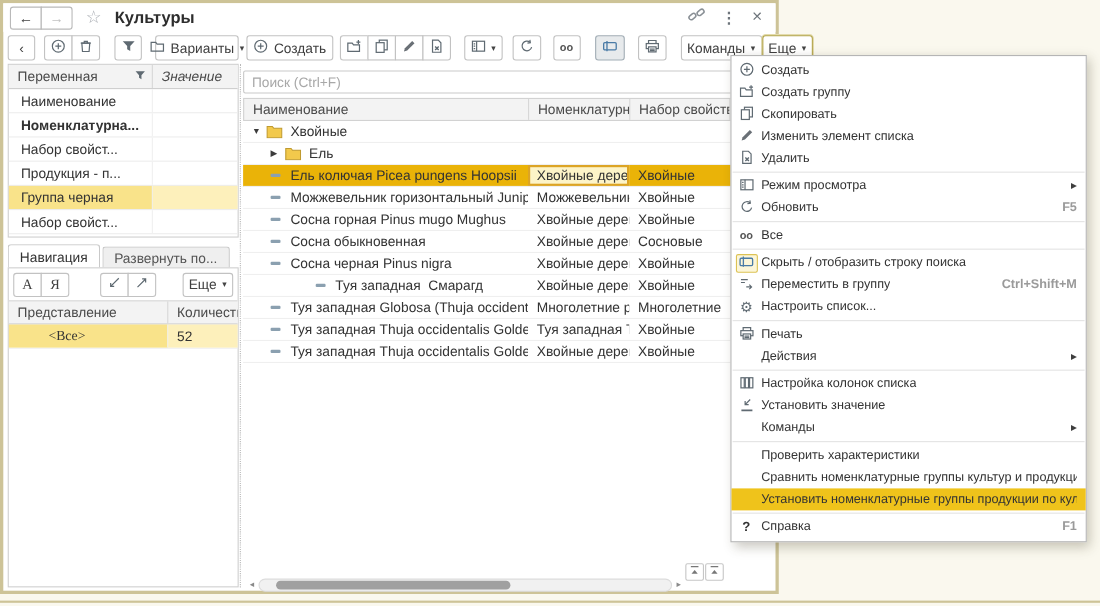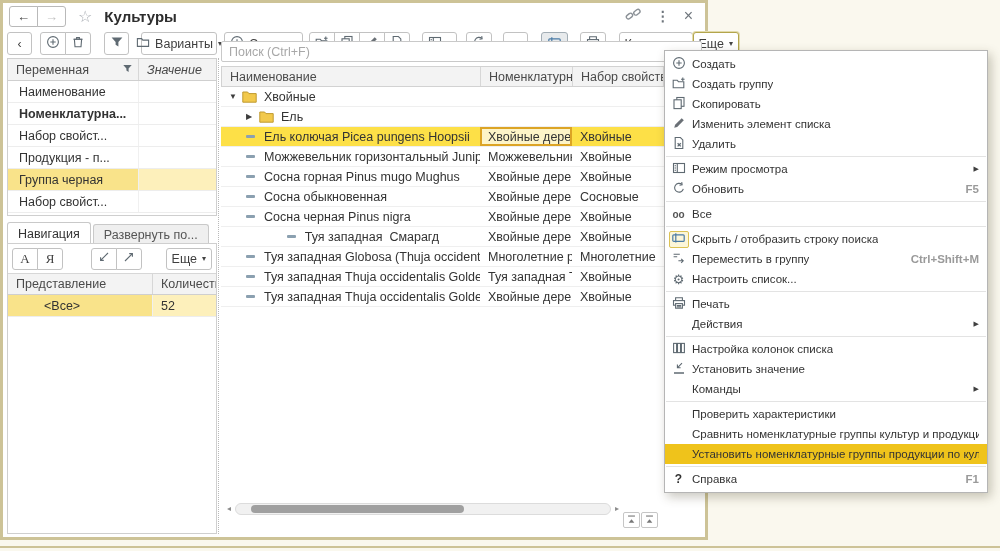--- a/index.html
+++ b/index.html
@@ -60,37 +60,37 @@
   .ntab { display: flex; align-items: center; padding: 0 10px; border: 1px solid #c9c9c9; border-bottom: none; border-radius: 3px 3px 0 0; margin-right: 2px; background: #efefef; color: #555; height: 20px; margin-top: 2px; white-space: pre; }
   .ntab.active { background: #fff; color: #333; height: 22px; margin-top: 0; }
   .nav-panel { position: absolute; left: 4px; top: 240px; width: 210px; height: 291px; border: 1px solid #cfcfcf; background: #fff; font-size: 12.5px; }
   .nav-tools { display: flex; align-items: center; height: 29px; padding: 0 4px; }
   .nav-tools .btn { height: 22px; min-width: 26px; }
   .sortch { font-family: "Liberation Serif", serif; font-size: 13px; }
   .nhead { display: flex; height: 22px; background: #f3f3f3; border-top: 1px solid #d7d7d7; border-bottom: 1px solid #cfcfcf; color: #4a4a4a; }
   .nh1 { width: 145px; display: flex; align-items: center; padding-left: 8px; border-right: 1px solid #d7d7d7; }
   .nh2 { flex: 1; display: flex; align-items: center; padding-left: 8px; white-space: pre; overflow: hidden; }
   .nrow { display: flex; height: 22px; border-bottom: 1px solid #ededed; color: #333; }
-  .nc1 { width: 145px; display: flex; align-items: center; padding-left: 36px; border-right: 1px solid #f0f0f0; }
+  .nc1 { width: 145px; display: flex; align-items: center; padding-left: 36px; border-right: 1px solid #f0f0f0; font-family: Liberation Serif, serif; }
   .nc2 { flex: 1; display: flex; align-items: center; padding-left: 8px; }
   .nsel .nc1 { background: #f9e38a; }
   .nsel .nc2 { background: #fdf0bb; }
 
   
-  .list-panel { position: absolute; left: 218px; top: 38px; width: 481px; height: 477px; font-size: 12.5px; }
+  .list-panel { position: absolute; left: 218px; top: 61px; width: 481px; height: 477px; font-size: 12.5px; }
   .search { width: 100%; height: 21px; border: 1px solid #c9c9c9; border-radius: 2px; padding: 0 7px; font-size: 12.5px; font-family: "Liberation Sans", sans-serif; color: #333; outline: none; }
   .search::placeholder { color: #a8a8a8; }
   .lhead { display: flex; height: 21px; margin-top: 4px; background: #f3f3f3; border: 1px solid #d2d2d2; color: #4a4a4a; }
   .lhc { display: flex; align-items: center; padding-left: 8px; border-right: 1px solid #d7d7d7; white-space: pre; overflow: hidden; }
   .c-name { width: 259px; flex: none; }
   .c-col2 { width: 92px; flex: none; }
   .c-col3 { width: 91px; flex: none; }
   .lrow { display: flex; height: 20px; border-bottom: 1px solid #efefef; color: #333; background: #fff; }
   .lcell { display: flex; align-items: center; padding-left: 8px; white-space: pre; overflow: hidden; }
-  .lrow.sel { background: #fde047; }
+  .lrow.sel { background: #eab308; }
   .lrow.sel .fcell { background: #fdf4c8; border: 2px solid #dca425; padding-left: 6px; }
   .exp { font-size: 8px; color: #3c3c3c; width: 13px; flex: none; }
   .dash { width: 9px; height: 3px; background: #8ba0b0; border-radius: 1px; margin-right: 9px; flex: none; }
   .fold { margin-right: 7px; display: inline-flex; }
 
   
   .hscroll { position: absolute; left: 2px; width: 400px; bottom: 2px; height: 15px; display: flex; align-items: center; }
   .harr { font-size: 8px; color: #8a8a8a; width: 12px; text-align: center; }
   .htrack { flex: 1; height: 12px; background: #f1f1f1; border: 1px solid #dcdcdc; border-radius: 7px; position: relative; }
   .hthumb { position: absolute; left: 4%; top: 1px; width: 57%; height: 8px; background: #a0a0a0; border-radius: 5px; }

